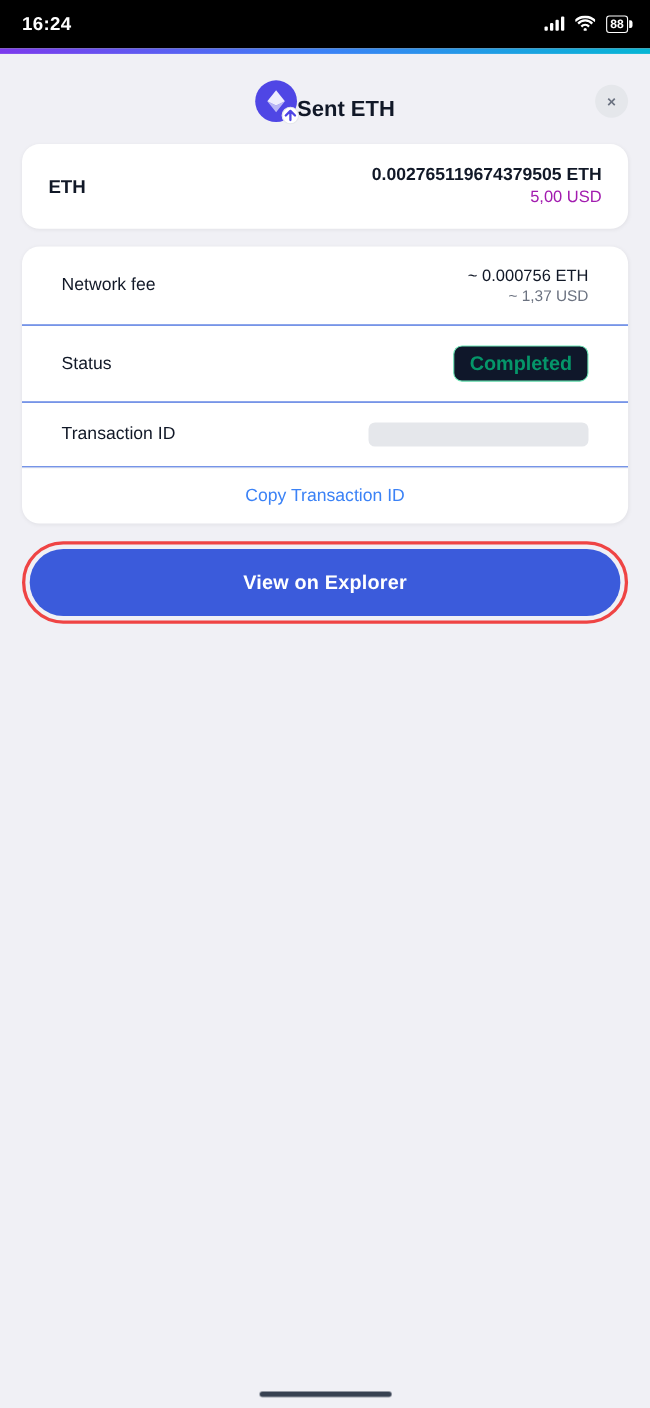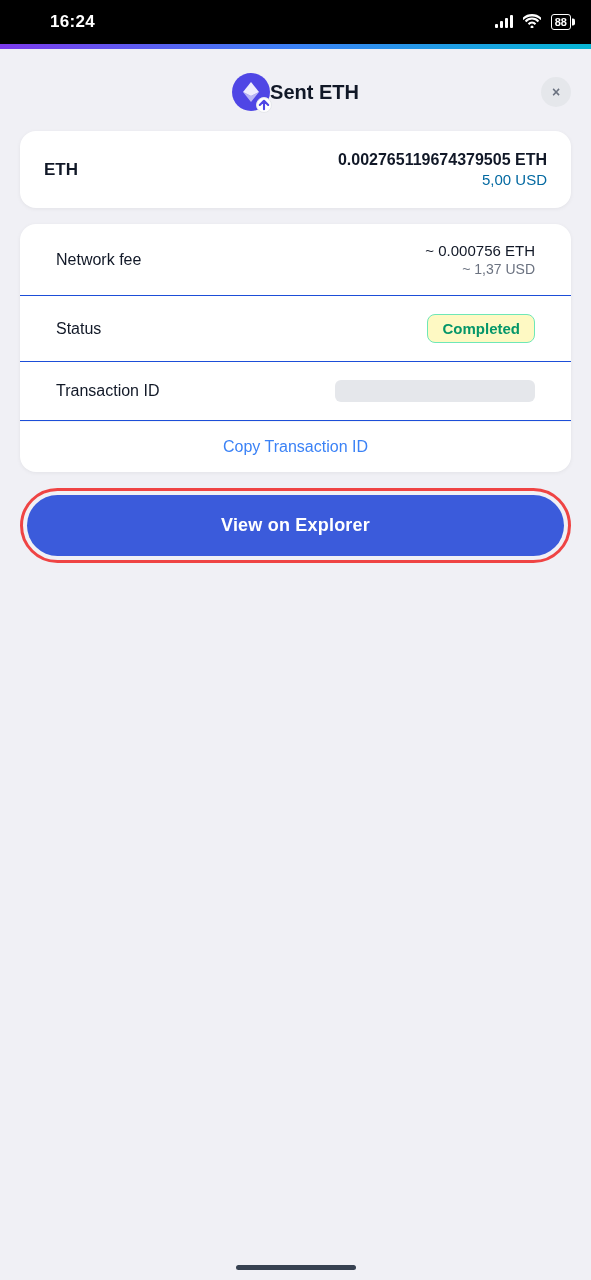--- a/index.html
+++ b/index.html
@@ -21,21 +21,20 @@
       display: flex;
       align-items: center;
       justify-content: space-between;
       padding: 0 20px;
     }
     .status-time {
       color: #fff;
       font-size: 17px;
       font-weight: 600;
       letter-spacing: 0.3px;
-      margin-left: 30px;
     }
     .status-icons {
       display: flex;
       align-items: flex-start;
       gap: 10px;
     }
     .signal-icon {
       display: flex;
       align-items: flex-end;
       gap: 2px;
@@ -92,21 +91,21 @@
     
     .header {
       display: flex;
       align-items: center;
       justify-content: center;
       position: relative;
       margin-bottom: 4px;
     }
     .header-title-group {
       display: flex;
-      align-items: center;
+      align-items: flex-end;
     }
     .eth-logo {
       width: 38px;
       height: 38px;
       border-radius: 50%;
       background: #4f46e5;
       display: flex;
       align-items: center;
       justify-content: center;
       position: relative;
@@ -174,21 +173,21 @@
     .amount-values {
       text-align: right;
     }
     .amount-eth {
       font-size: 16px;
       font-weight: 600;
       color: #111827;
     }
     .amount-usd {
       font-size: 15px;
-      color: #0369a1;
+      color: #a21caf;
       margin-top: 2px;
       text-align: right;
     }
 
     
     .details-card {
       padding: 0;
     }
     .detail-row {
       display: flex;
@@ -215,26 +214,26 @@
       color: #111827;
     }
     .detail-usd {
       font-size: 14px;
       color: #6b7280;
       margin-top: 2px;
     }
 
     
     .status-badge {
-      background: #fef9c3;
+      background: #0f172a;
       color: #059669;
       border: 1.5px solid #6ee7b7;
       border-radius: 8px;
       padding: 5px 14px;
-      font-size: 15px;
+      font-size: 18px;
       font-weight: 600;
     }
 
     
     .skeleton {
       background: #e5e7eb;
       border-radius: 6px;
       height: 22px;
       width: 160px;
     }

